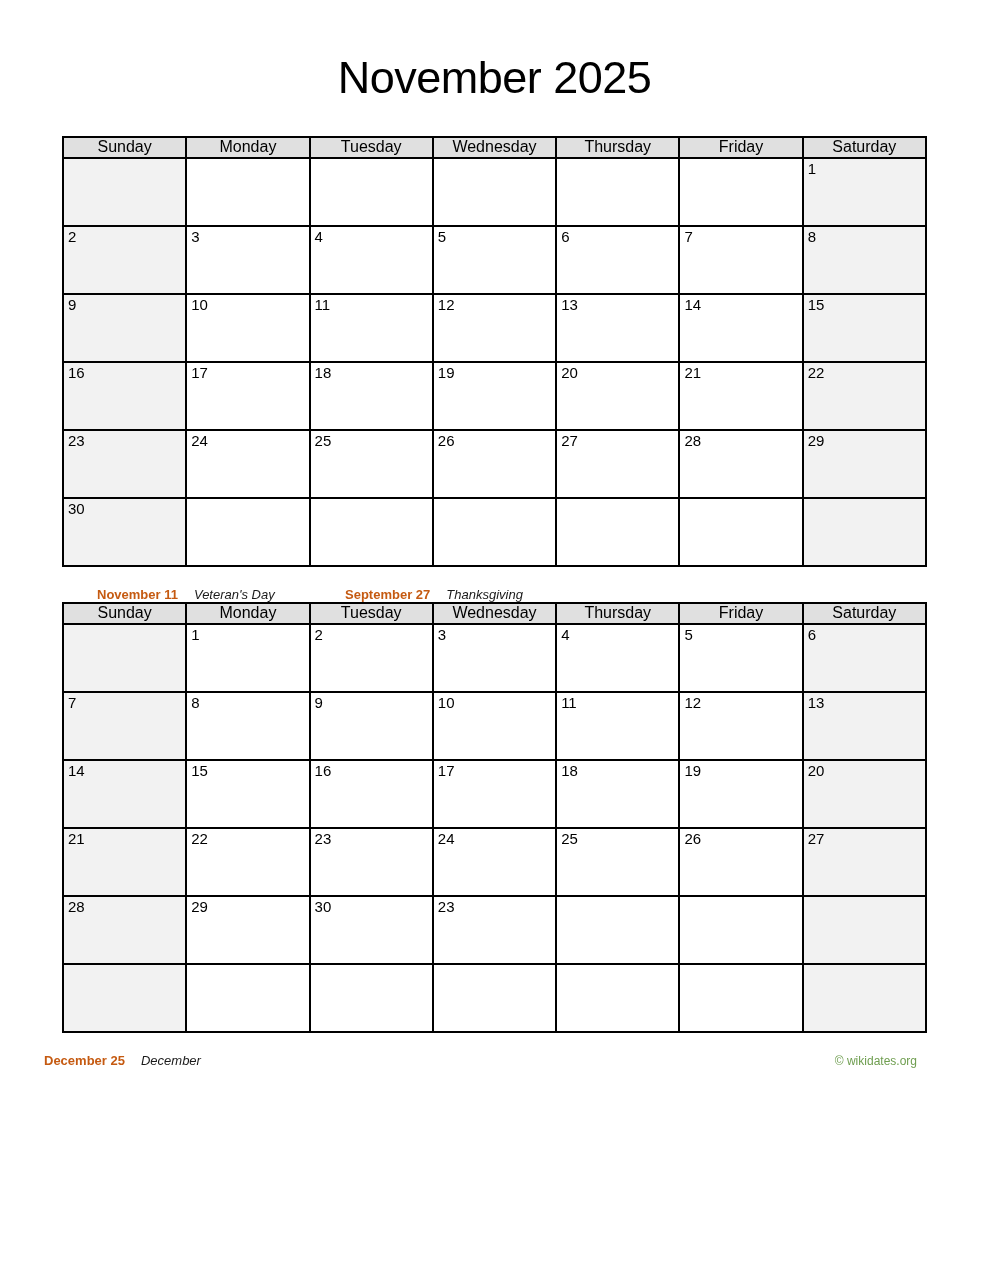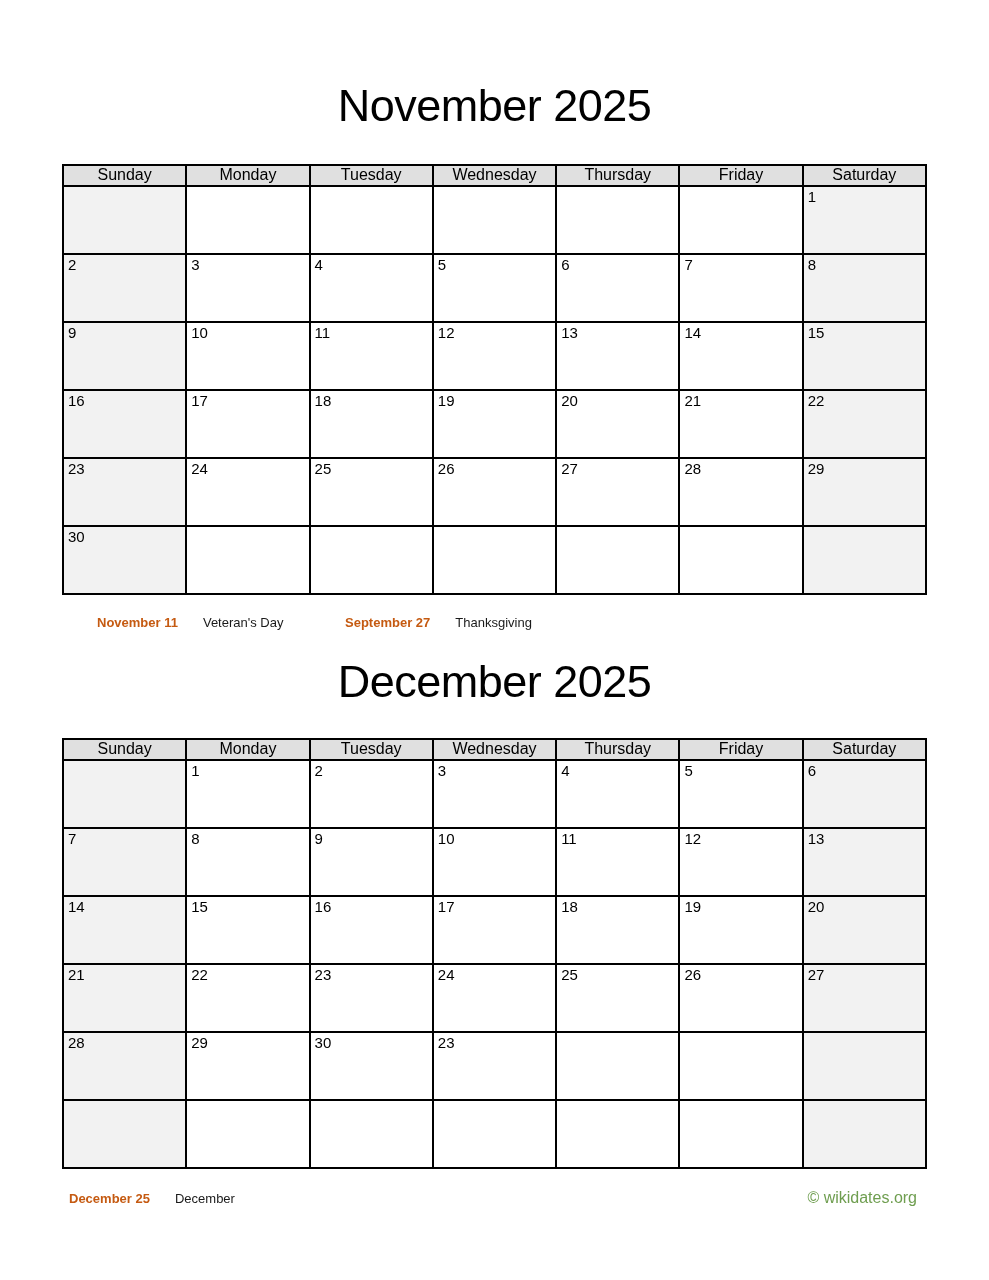--- a/index.html
+++ b/index.html
@@ -10,21 +10,21 @@
     background: #ffffff;
     font-family: "Liberation Sans", sans-serif;
     color: #000;
     overflow: hidden;
   }
   .month-title {
     text-align: center;
     font-size: 45px;
     font-weight: 400;
     line-height: 1.15;
-    margin: 80px 0 32px;
+    margin: 52px 0 32px;
     letter-spacing: -0.5px;
     color: #000;
   }
   #month-1 .month-title { margin: 26px 0 30px; }
   table.calendar {
     width: 865px;
     margin: 0 auto;
     border-collapse: collapse;
     table-layout: fixed;
   }
@@ -46,36 +46,36 @@
     padding: 1px 0 0 4px;
     background: #ffffff;
   }
   table.calendar td.weekend { background: var(--weekend-bg, #f2f2f2); }
   .holidays {
     display: flex;
     align-items: baseline;
     margin: 20px 0 0 97px;
     font-size: 13px;
   }
-  .holiday-entry { display: flex; gap: 25px; align-items: baseline; }
+  .holiday-entry { display: flex; gap: 16px; align-items: baseline; }
   .holidays .holiday-entry:first-child { width: 248px; }
   .holiday-date { font-weight: 700; color: var(--holiday-date, #c55a11); white-space: nowrap; }
-  .holiday-name { color: #1a1a1a; white-space: nowrap; }
+  .holiday-name { color: #1a1a1a; white-space: nowrap; font-style: italic; }
   .footer-row {
     display: flex;
     justify-content: space-between;
     align-items: baseline;
     margin-top: 20px;
-    padding: 0 72px 0 69px;
+    padding: 0 72px 0 44px;
     font-size: 13px;
   }
   .copyright {
     color: var(--copyright-green, #6f9e50);
     text-decoration: none;
-    font-size: 16px;
+    font-size: 12px;
     cursor: pointer;
   }
 </style>
 </head>
 <body>
 
 <div class="page">
 
   <section id="month-0">
     <h1 class="month-title">November 2025</h1>
@@ -156,21 +156,20 @@
         <span class="holiday-name">Veteran's Day</span>
       </div>
       <div class="holiday-entry">
         <span class="holiday-date">September 27</span>
         <span class="holiday-name">Thanksgiving</span>
       </div>
     </div>
   </section>
 
   <section id="month-1">
-    <h1 class="month-title">December 2025</h1>
 
     <table class="calendar">
       <thead>
         <tr>
             <th>Sunday</th>
             <th>Monday</th>
             <th>Tuesday</th>
             <th>Wednesday</th>
             <th>Thursday</th>
             <th>Friday</th>

